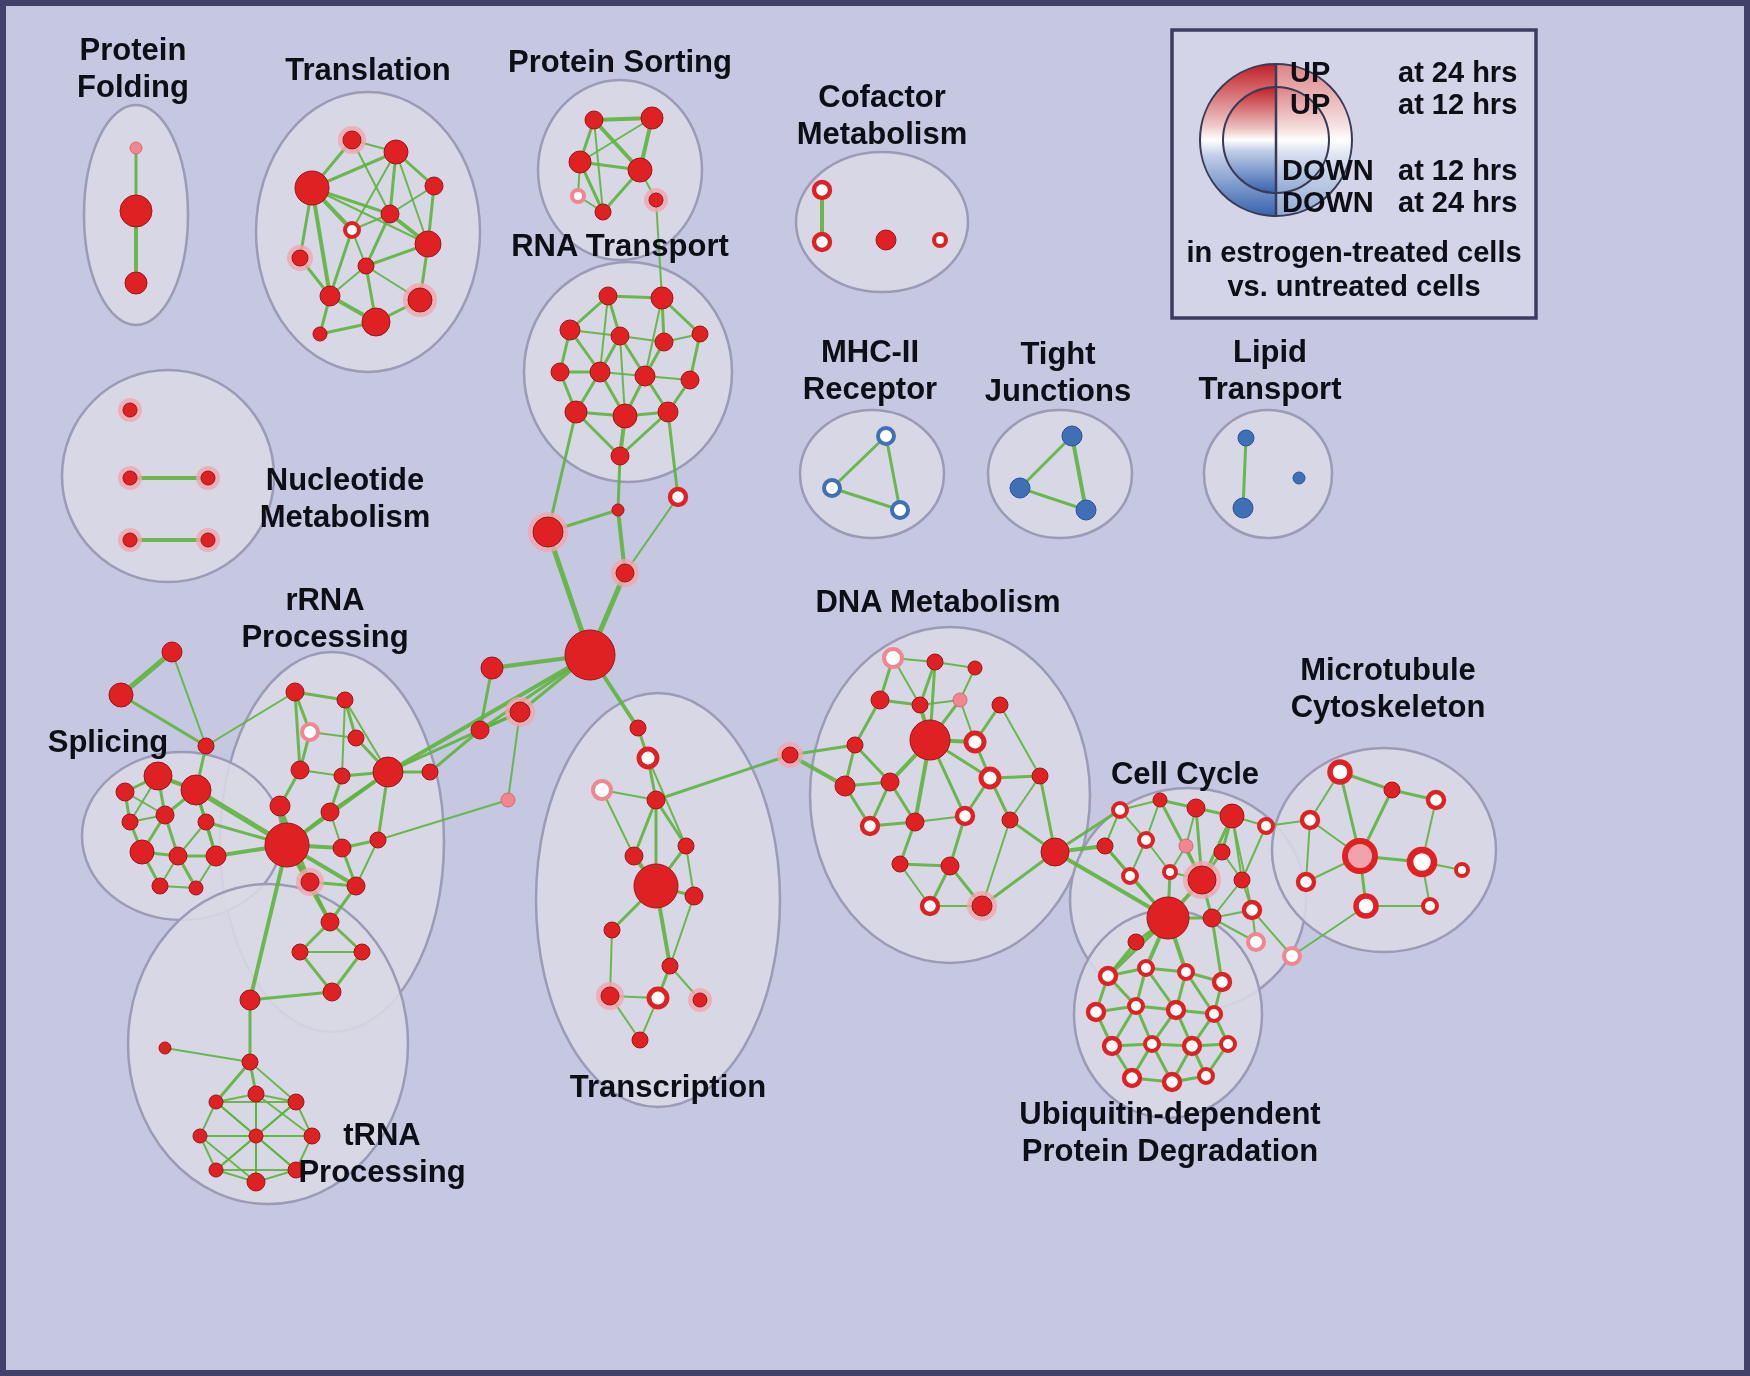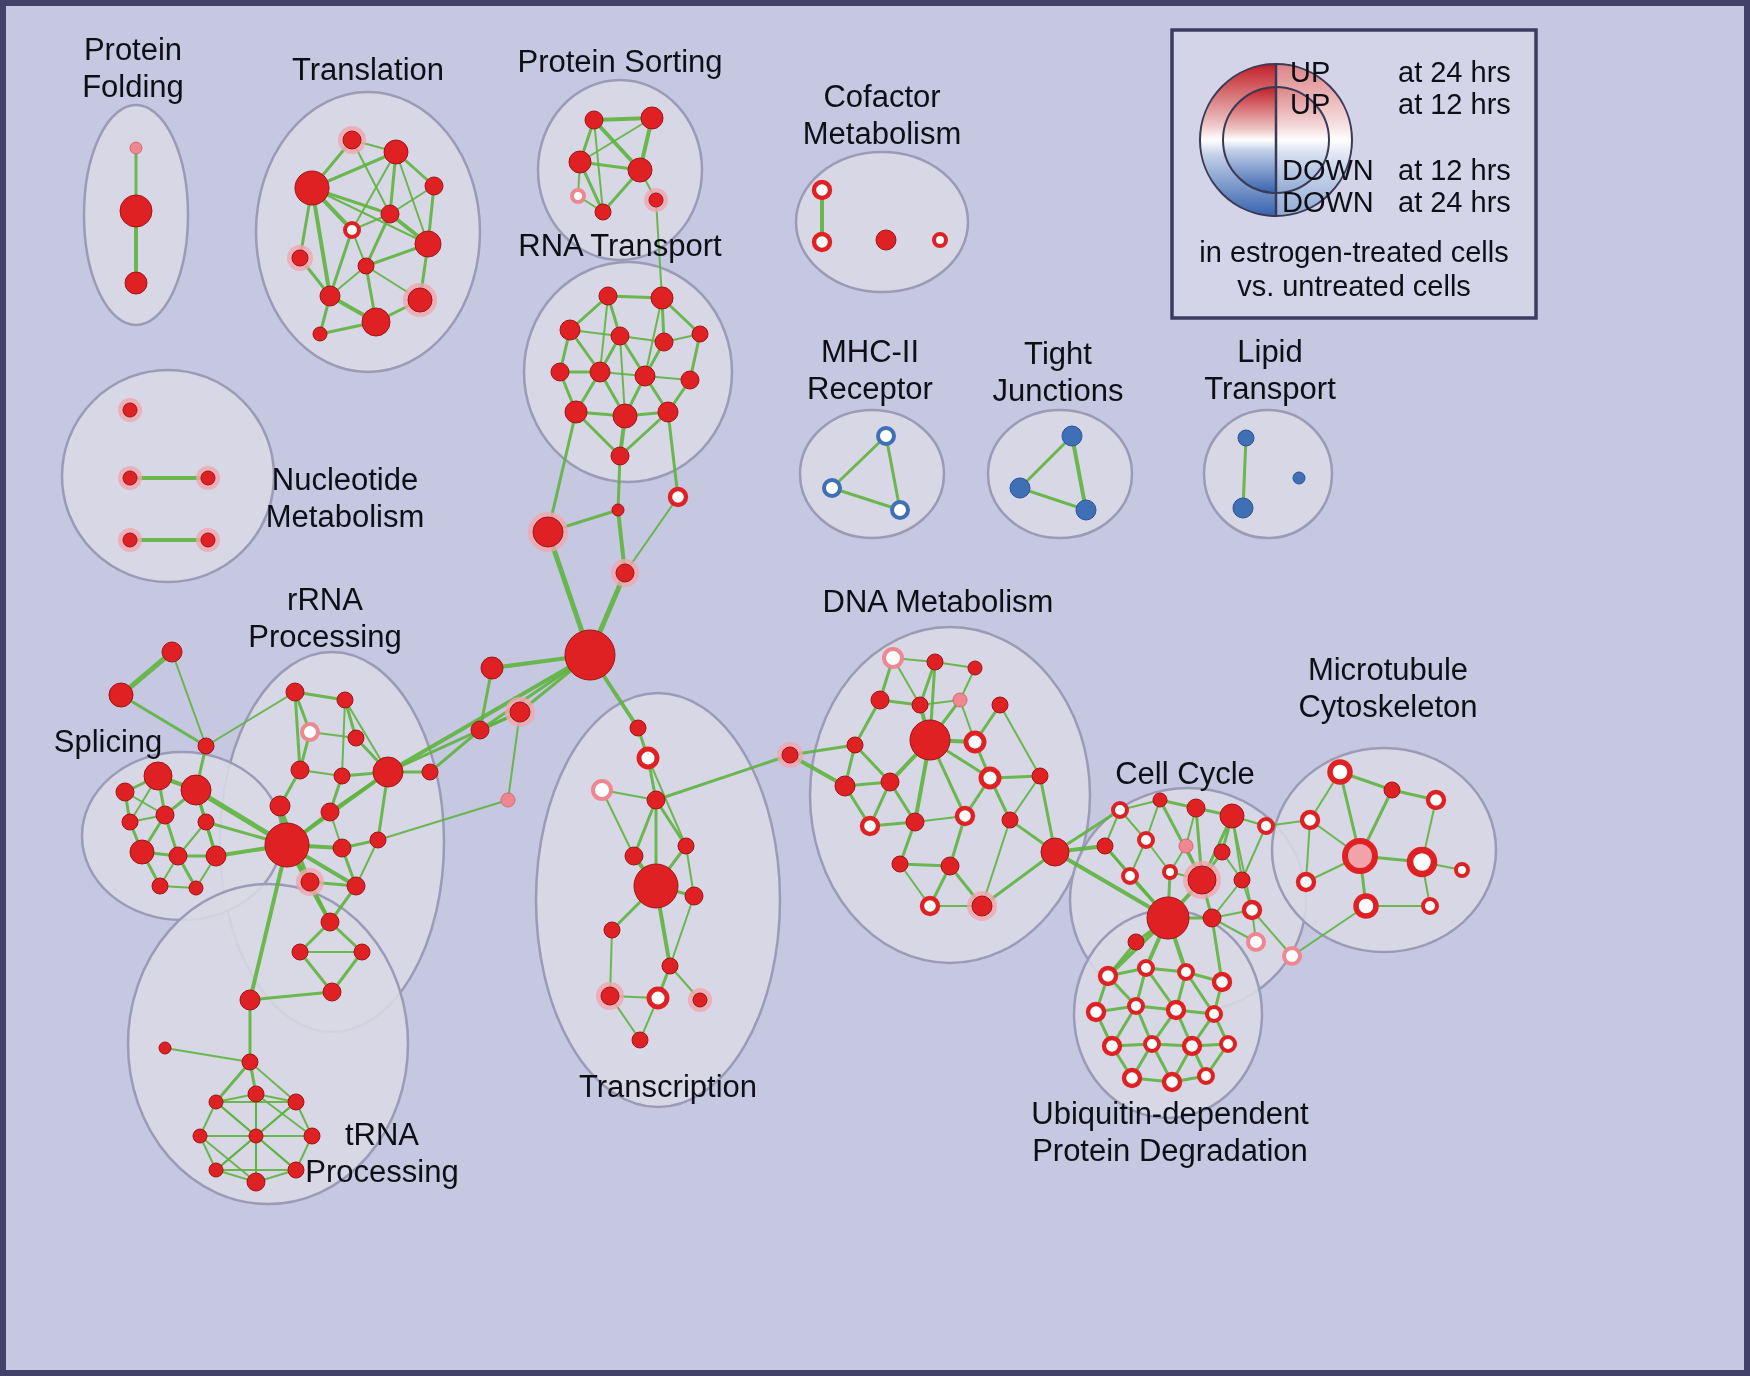--- a/index.html
+++ b/index.html
@@ -1,16 +1,16 @@
 <!DOCTYPE html>
 <html><head>
 <meta charset="utf-8">
 <style>
   html,body{margin:0;padding:0;background:#ffffff;}
-  .stage{width:1750px;height:1376px;}
+  .stage{width:1750px;height:1376px;font-weight:bold;}
   svg{display:block;}
   .cluster{fill:#dadae5;fill-opacity:0.88;stroke:#9b9bb7;stroke-width:2.5;}
   .clabel{font-family:"Liberation Sans",sans-serif;font-size:31px;fill:#0e0e16;text-anchor:middle;}
   .legendbox{fill:#d3d4e8;stroke:#3c3c60;stroke-width:3.5;}
   .ltext{font-family:"Liberation Sans",sans-serif;font-size:29px;fill:#0e0e16;}
   .lcenter{text-anchor:middle;}
 </style>
 </head>
 <body>
 

